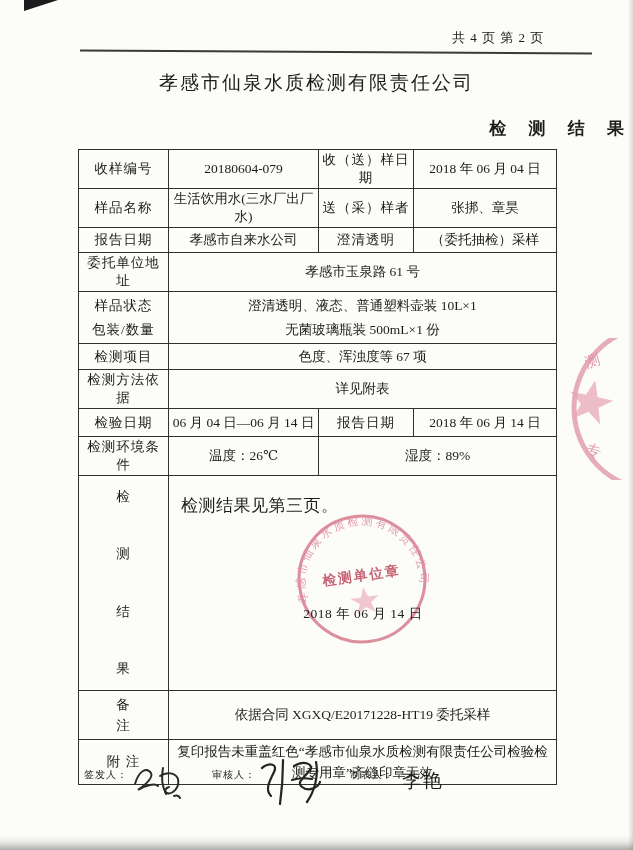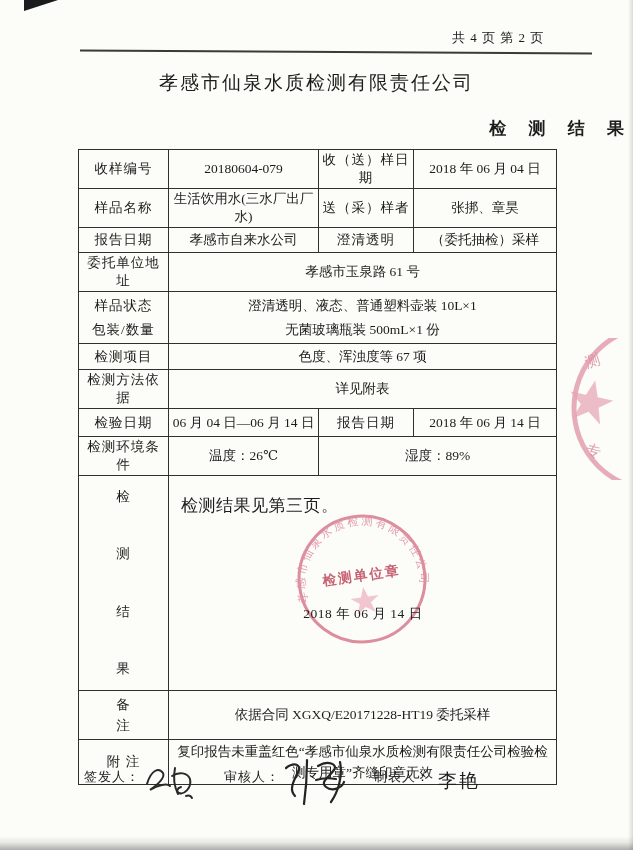--- a/index.html
+++ b/index.html
@@ -57,21 +57,21 @@
   .stamp{ position:absolute; left:122px; top:32px; width:142px; height:142px;
     transform:rotate(-8deg); opacity:.92; }
   .stamp-date{ position:absolute; left:120px; top:129px; width:148px; text-align:center;
     font-size:13.5px; color:#1e1e1c; letter-spacing:.5px; }
 
   
   .edge-stamp{ position:absolute; right:0; top:338px; width:72px; height:142px; overflow:hidden; }
 
   
   .footer{ position:absolute; left:84px; top:762px; display:flex; align-items:flex-start; }
-  .footer .sig-label{ font-size:13px; letter-spacing:1px; padding-top:6px; }
+  .footer .sig-label{ font-size:10px; letter-spacing:1px; padding-top:6px; }
   .sig{ display:block; }
   .sig1{ margin:0 6px 0 2px; }
   .sig2{ margin:-6px 4px 0 0; }
   .gap1{ width:18px; } .gap2{ width:14px; }
   .preparer-name{ font-size:19px; letter-spacing:2px; padding-top:6px; margin-left:8px; }
 </style>
 </head>
 <body>
 
 <div class="page">

